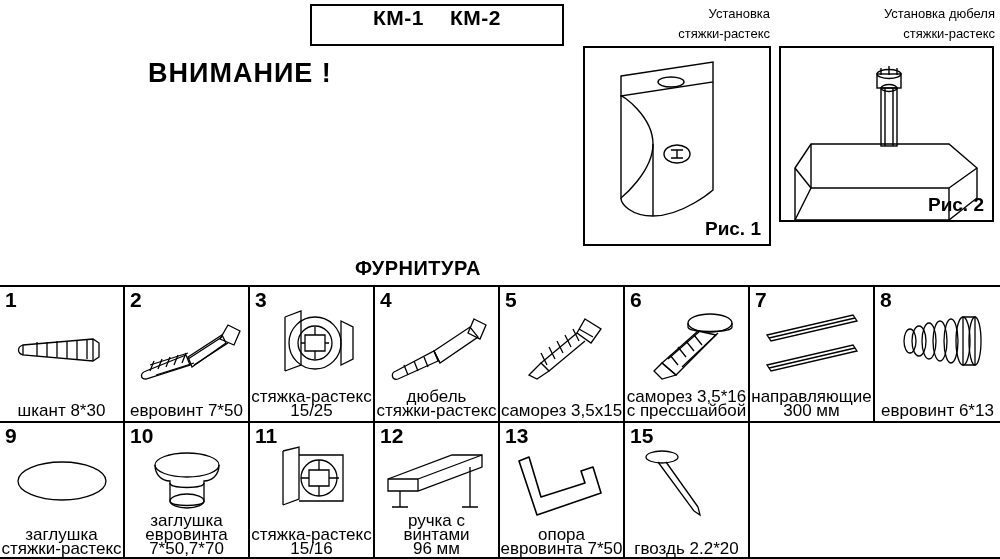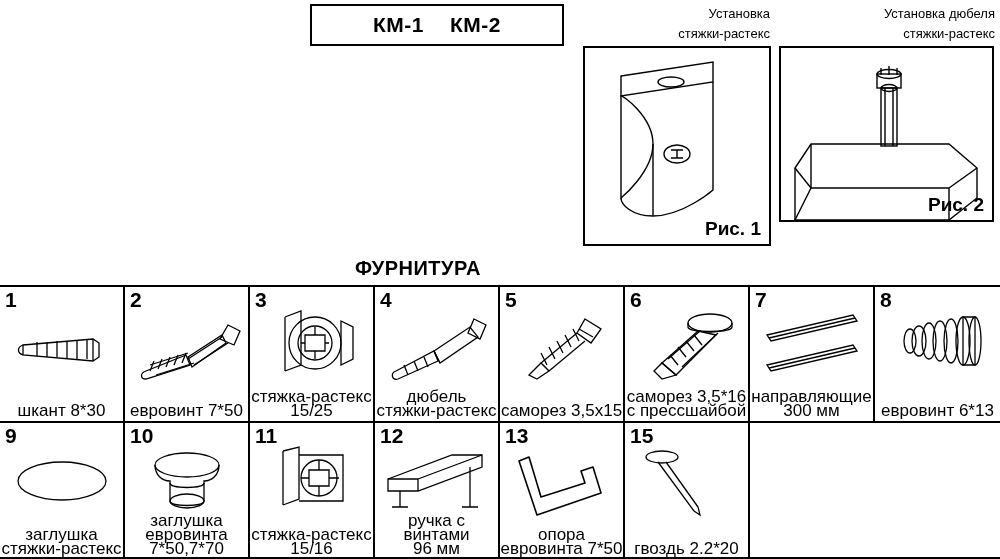--- a/index.html
+++ b/index.html
@@ -25,21 +25,21 @@
   }
 
   #model-box {
     position: absolute;
     left: 310px;
     top: 4px;
     width: 250px;
     height: 38px;
     border: 2px solid #000;
     display: flex;
-    align-items: center;
+    align-items: flex-start;
     justify-content: center;
     gap: 26px;
     font-size: 21px;
     font-weight: bold;
     letter-spacing: 0.5px;
   }
 
   #attention-title {
     position: absolute;
     left: 148px;
@@ -153,20 +153,21 @@
 </head>
 <body>
 
 <div id="top-section">
 
   <div id="model-box">
     <span>КМ-1</span>
     <span>КМ-2</span>
   </div>
 
+  <div id="attention-title">ВНИМАНИЕ !</div>
 
 
   <div class="fig-heading" id="fig1-heading">
     <div>Установка</div>
     <div>стяжки-растекс</div>
   </div>
 
   <div class="fig-heading" id="fig2-heading">
     <div>Установка дюбеля</div>
     <div>стяжки-растекс</div>

